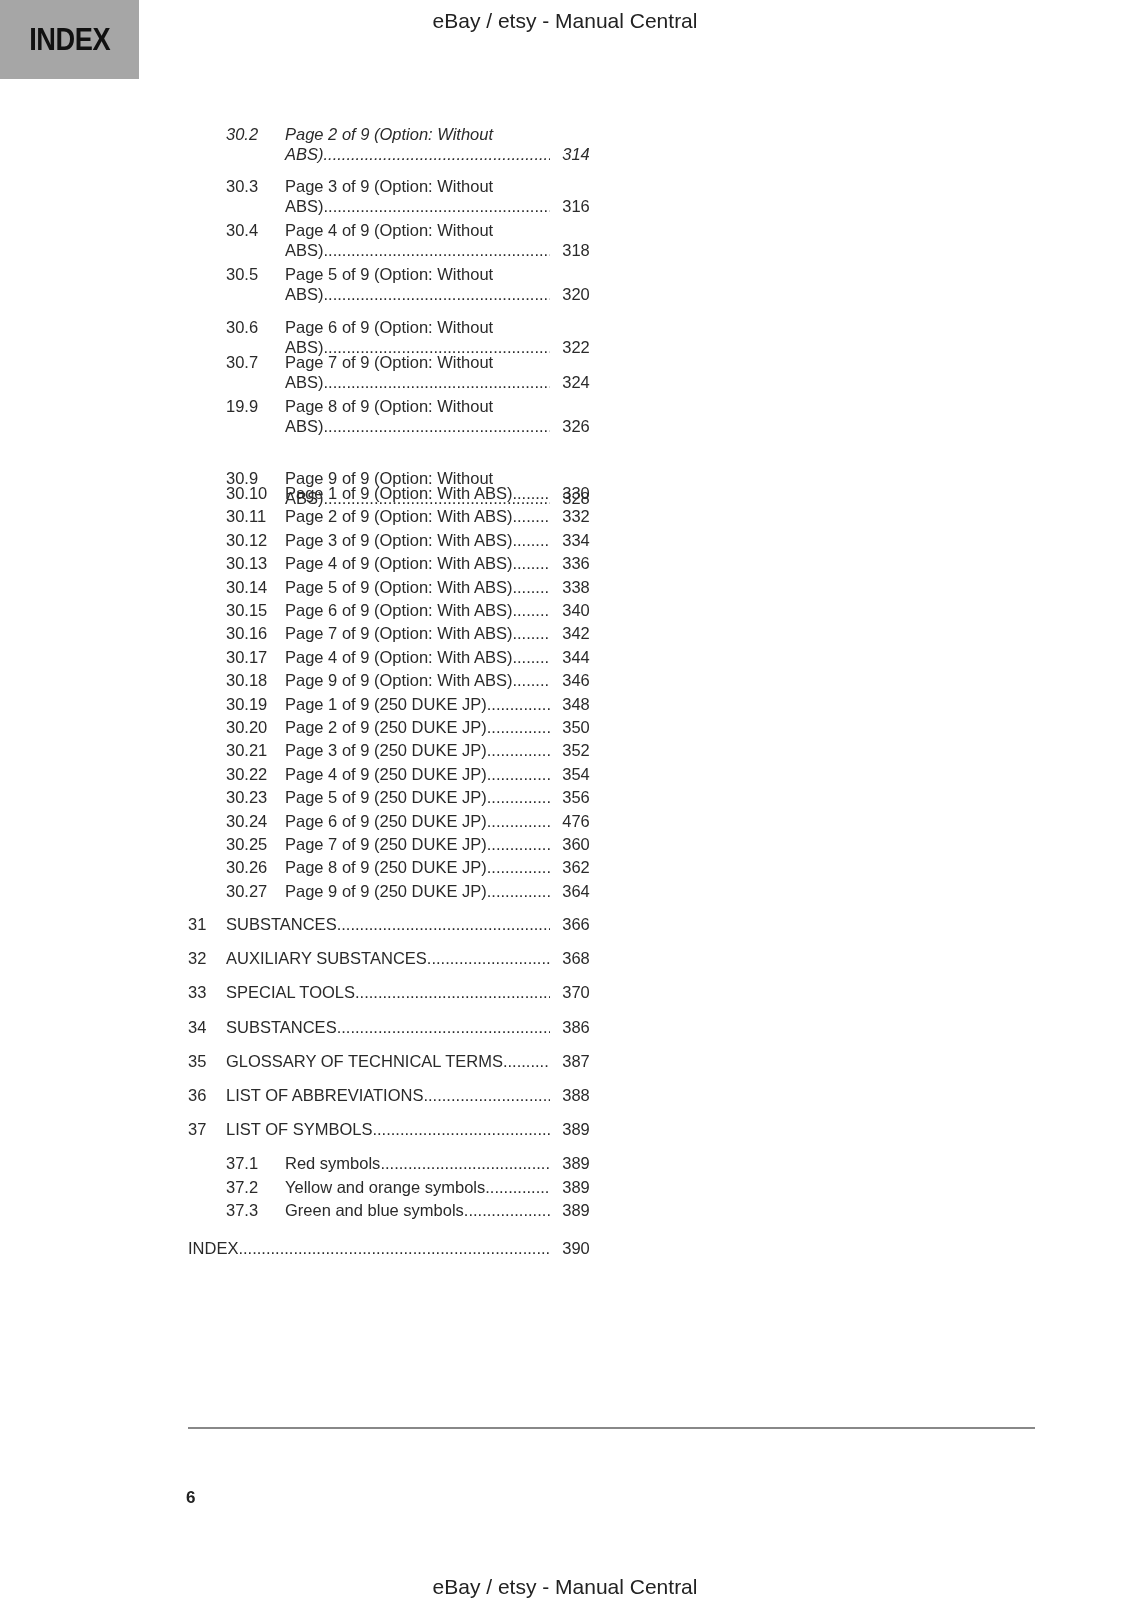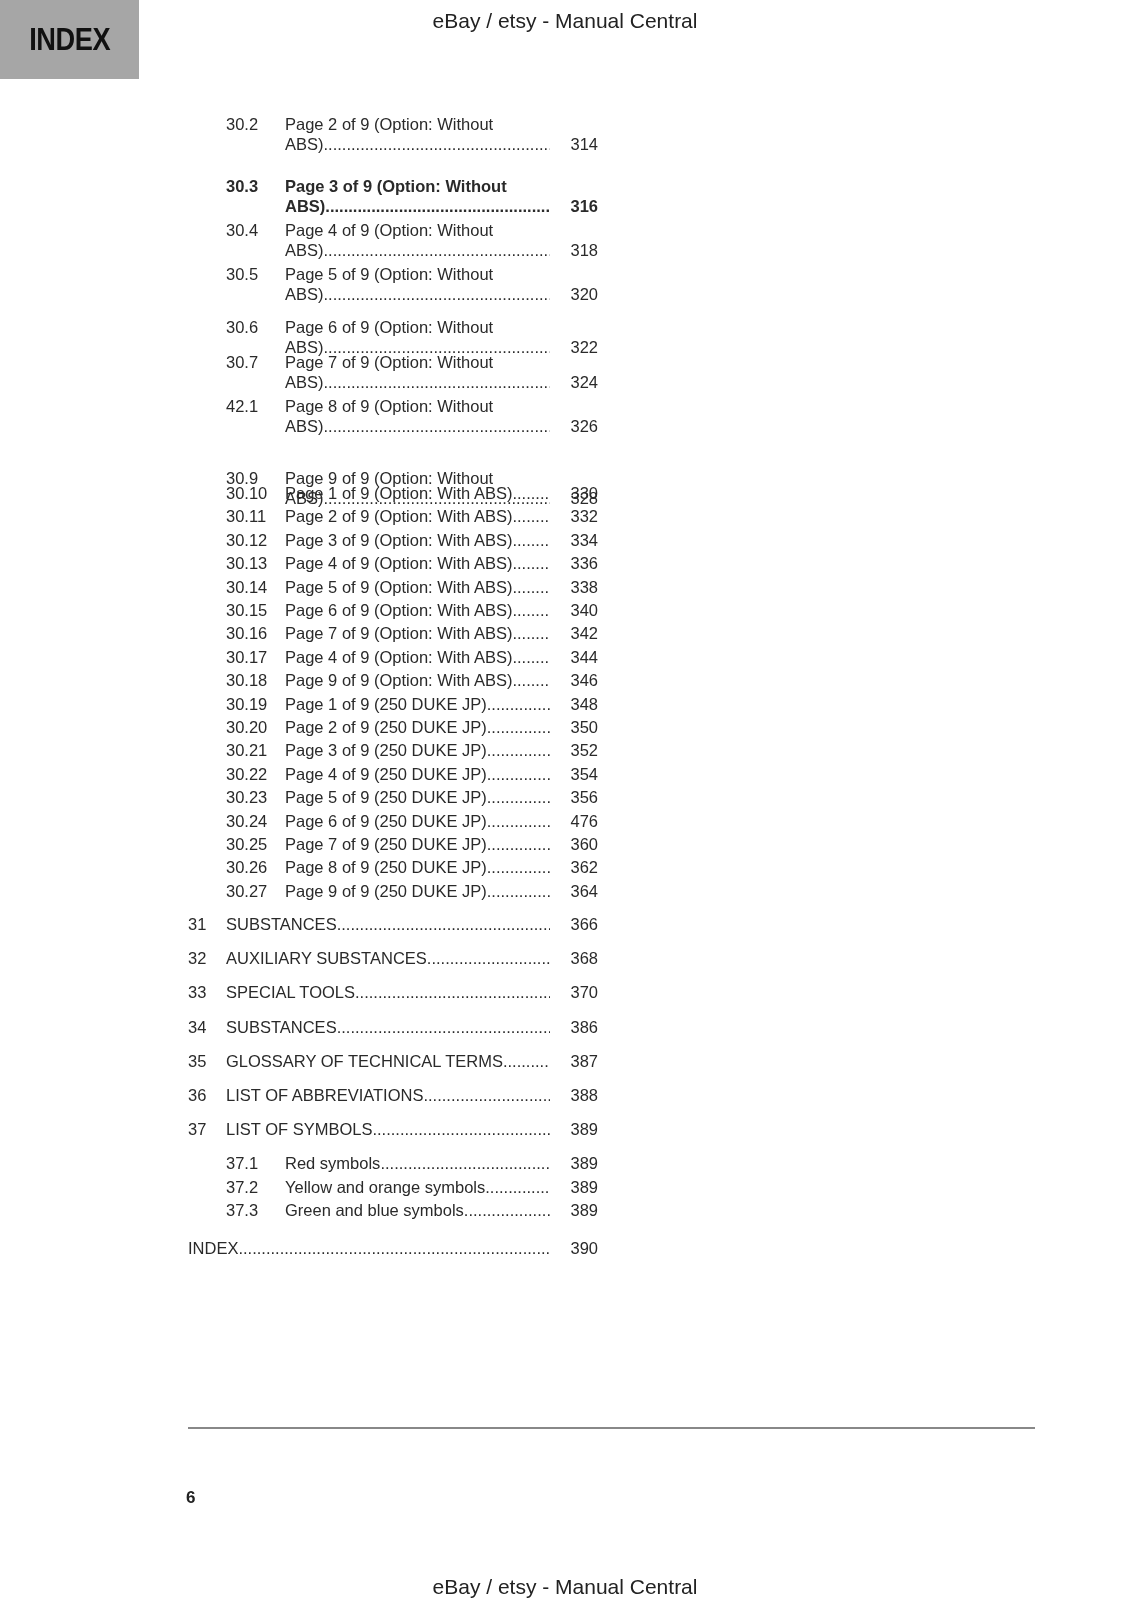--- a/index.html
+++ b/index.html
@@ -11,44 +11,44 @@
   .toc{position:absolute;left:188px;top:0;width:420px;}
   .row{position:absolute;left:0;width:410px;font-size:16.5px;line-height:20px;color:#2a2a2a;}
   .num{position:absolute;left:0;}
   .sub .num{left:38px;}
   .title{position:absolute;right:0;display:flex;}
   .sub .title{left:97px;}
   .top .title{left:38px;}
   .idx .title{left:0;}
   .leader{flex:1;overflow:hidden;white-space:nowrap;}
   .leader::after{content:"..........................................................................................................................";}
-  .pg{width:44px;text-align:right;margin-left:4px;}
+  .pg{width:44px;text-align:center;margin-left:4px;}
   .l1{position:absolute;left:97px;}
   .rule{position:absolute;left:188px;top:1427px;width:847px;height:2px;background:#888;}
   .pnum{position:absolute;left:186px;top:1488px;font-weight:bold;font-size:17px;}
 </style>
 </head>
 <body>
 
 <div class="tab">
     <span>INDEX</span>
   </div>
 <div class="hdr top">eBay / etsy - Manual Central</div>
 
 <div class="toc" id="toc">
-    <div class="row sub" style="top: 114px; height: 40px;">
+    <div class="row sub" style="top: 124px; height: 40px; font-style: italic;">
       <span class="num">30.2</span>
     <span class="l1">Page 2 of 9 (Option: Without</span>
     <span class="title" style="top:20px">
         <span>ABS)</span>
         <span class="leader"></span>
         <span class="pg">314</span>
       </span>
     </div>
-    <div class="row sub" style="top: 176px; height: 40px; font-weight: bold;">
+    <div class="row sub" style="top: 176px; height: 40px;">
       <span class="num">30.3</span>
     <span class="l1">Page 3 of 9 (Option: Without</span>
     <span class="title" style="top:20px">
         <span>ABS)</span>
         <span class="leader"></span>
         <span class="pg">316</span>
       </span>
     </div>
     <div class="row sub" style="top: 220px; height: 40px;">
       <span class="num">30.4</span>
@@ -80,21 +80,21 @@
     <div class="row sub" style="top: 352px; height: 40px;">
       <span class="num">30.7</span>
     <span class="l1">Page 7 of 9 (Option: Without</span>
     <span class="title" style="top:20px">
         <span>ABS)</span>
         <span class="leader"></span>
         <span class="pg">324</span>
       </span>
     </div>
     <div class="row sub" style="top: 396px; height: 40px;">
-      <span class="num">42.1</span>
+      <span class="num">19.9</span>
     <span class="l1">Page 8 of 9 (Option: Without</span>
     <span class="title" style="top:20px">
         <span>ABS)</span>
         <span class="leader"></span>
         <span class="pg">326</span>
       </span>
     </div>
     <div class="row sub" style="top: 440px; height: 40px; margin-top: 28px;">
       <span class="num">30.9</span>
     <span class="l1">Page 9 of 9 (Option: Without</span>

